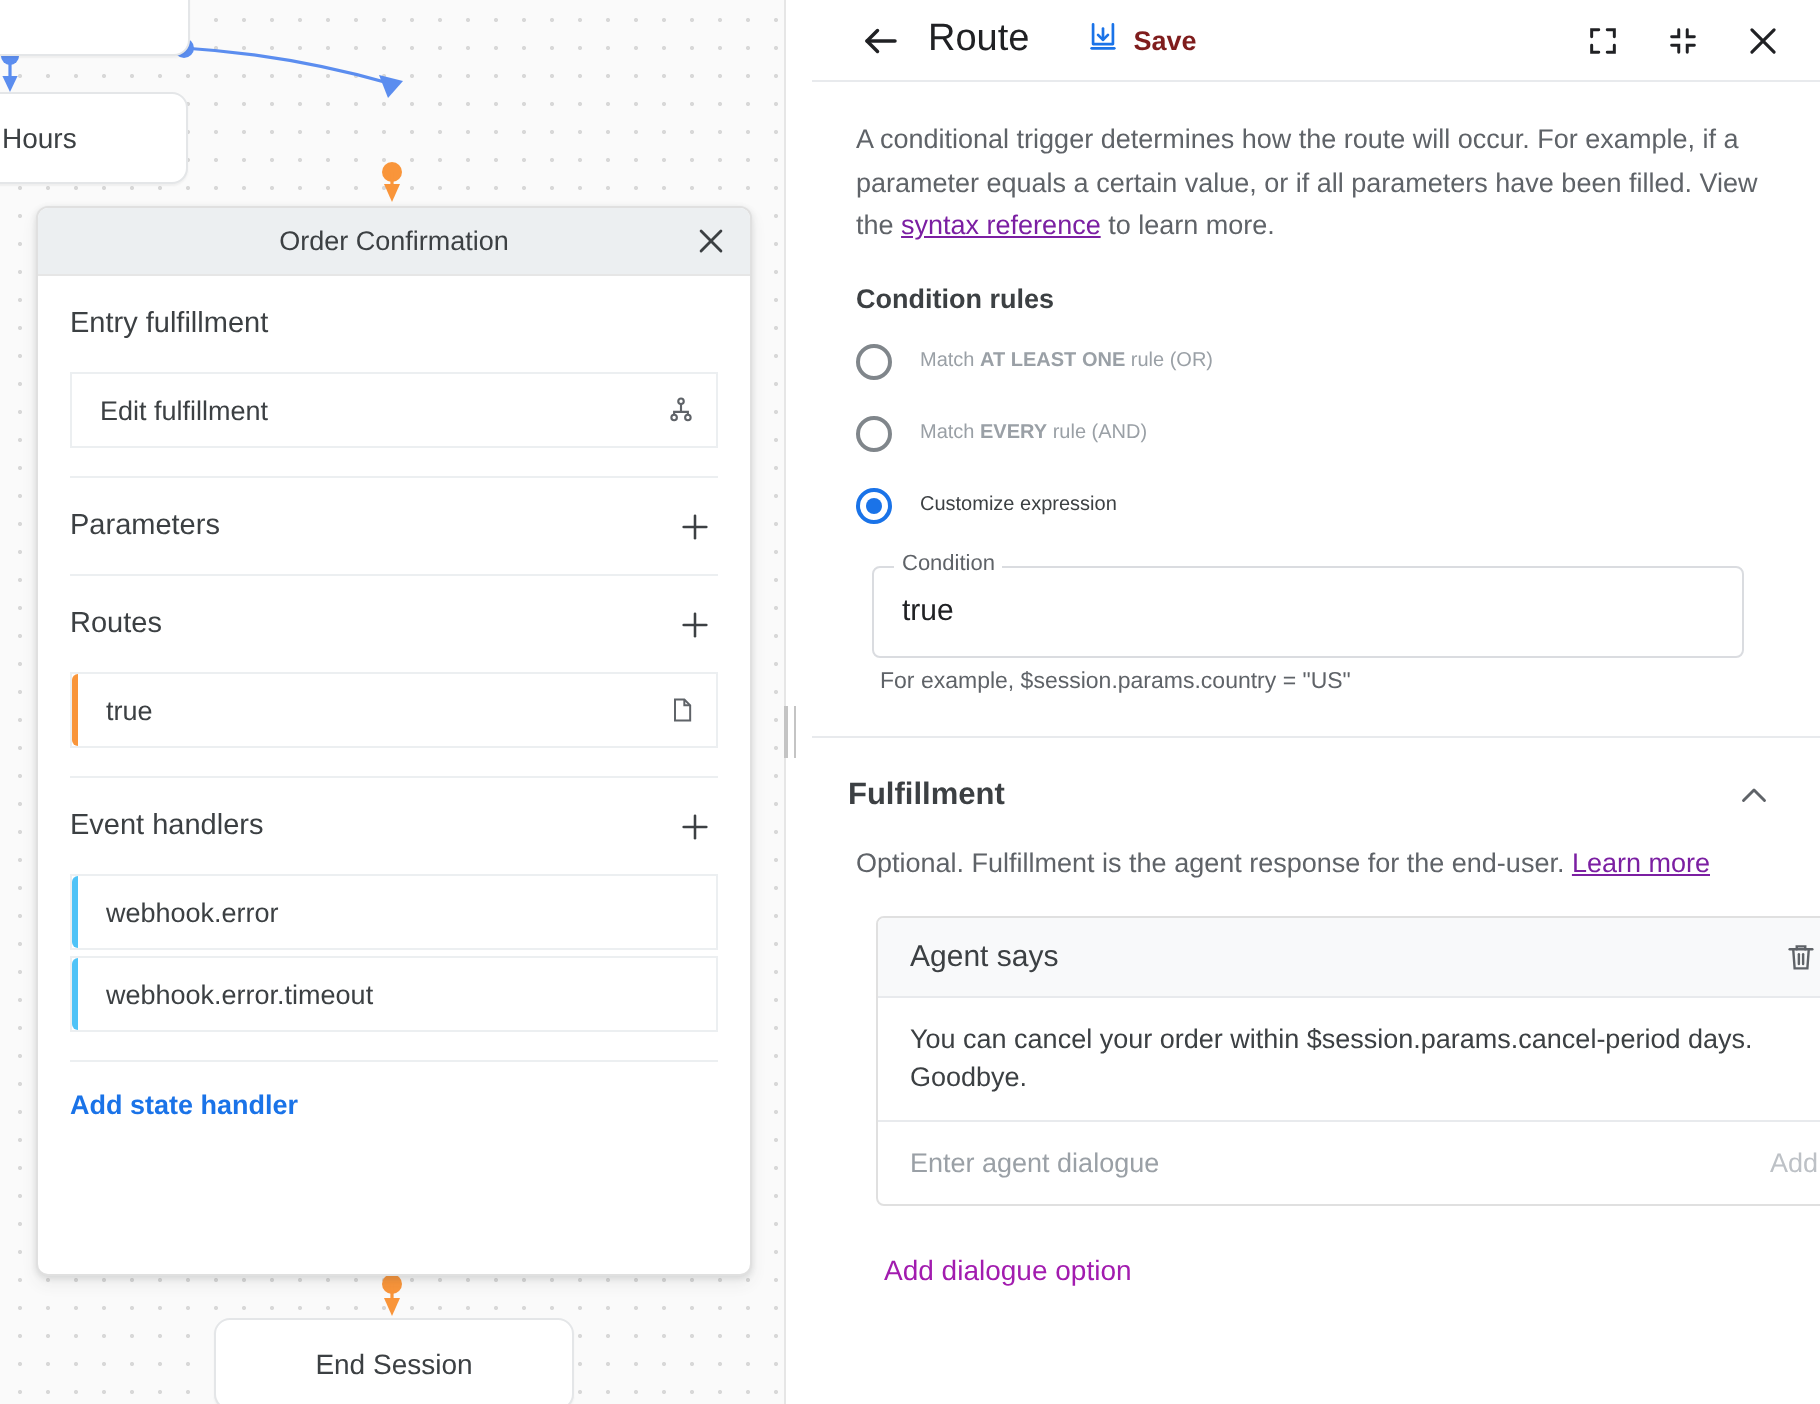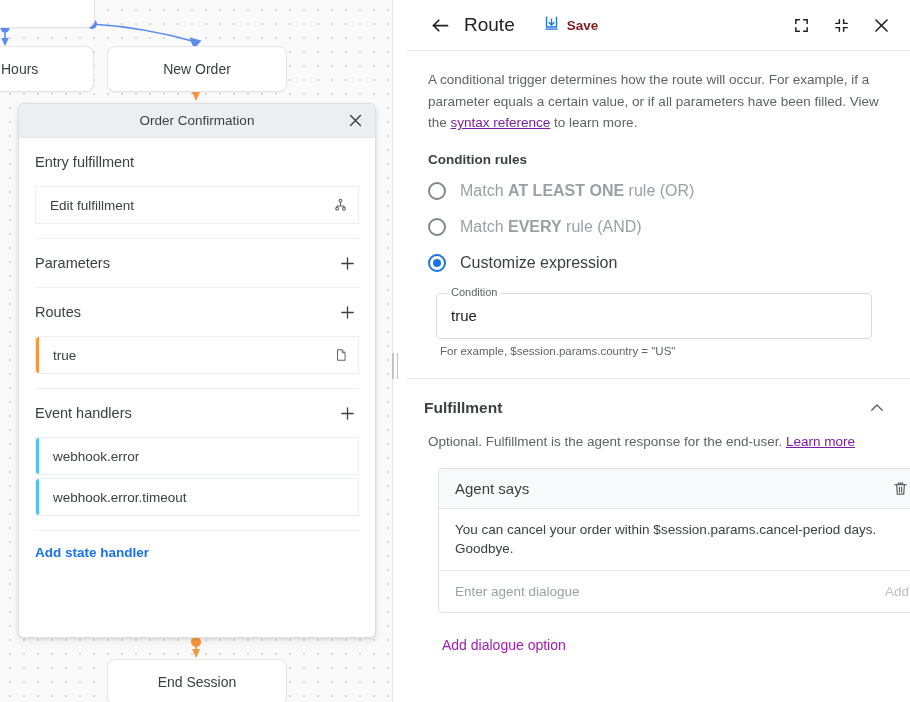--- a/index.html
+++ b/index.html
@@ -106,21 +106,21 @@
     position: absolute; left: 392px; top: 0; width: 1px; height: 702px;
     background: #e6e6e6; z-index: 5;
   }
 
   
   #panel {
     position: absolute; left: 406px; top: 0; width: 504px; height: 702px;
     background: #fff; overflow: hidden;
   }
   #panel-header {
-    height: 51px; display: flex; align-items: center; padding: 0 16px 0 22px;
+    height: 41px; display: flex; align-items: center; padding: 0 16px 0 22px;
     border-bottom: 1px solid #e8eaed;
   }
   #back-arrow { width: 24px; height: 24px; cursor: pointer; display:flex; align-items:center; justify-content:center; color:#202124; }
   #panel-title { font-size: 19px; color: #202124; margin-left: 12px; }
   #save-btn {
     display: flex; align-items: center; gap: 7px; margin-left: 28px;
     color: #7f1d1d; font-size: 13.5px; font-weight: 700; cursor: pointer;
   }
   .hdr-spacer { flex: 1; }
   .hdr-icon { width: 26px; height: 26px; display:flex; align-items:center; justify-content:center; cursor:pointer; color:#202124; margin-left: 14px; }
@@ -138,21 +138,21 @@
   .radio {
     width: 18px; height: 18px; border-radius: 50%;
     border: 2px solid #80868b; margin-right: 14px; flex: none;
     position: relative; background: #fff;
   }
   .radio.checked { border-color: #1a73e8; }
   .radio.checked::after {
     content: ""; position: absolute; left: 3px; top: 3px;
     width: 8px; height: 8px; border-radius: 50%; background: #1a73e8;
   }
-  .radio-label { font-size: 16px; color: #3c4043; }
+  .radio-label { font-size: 10px; color: #3c4043; }
   .radio-row.disabled .radio-label { color: #9aa0a6; }
   .radio-label b { font-weight: 700; }
 
   
   .mdc-field { position: relative; margin: 12px 0 0 8px; width: 436px; }
   .mdc-field .box {
     height: 46px; border: 1px solid #dadce0; border-radius: 4px;
     display: flex; align-items: center; padding: 0 14px;
     font-size: 15px; color: #202124; background: #fff;
   }
@@ -225,23 +225,20 @@
       <circle cx="196" cy="642" r="5" fill="#f9953a"></circle>
       <line x1="196" y1="642" x2="196" y2="650" stroke="#f9953a" stroke-width="1.6"></line>
       <polygon points="192,649 200,649 196,658" fill="#f9953a"></polygon>
     </svg>
 
     <div class="node" id="node-start">
       
     </div>
     <div class="node" id="node-hours">
       <span class="node-label">Hours</span>
-    </div>
-    <div class="node" id="node-neworder">
-      <span>New Order</span>
     </div>
     <div class="node" id="node-endsession">
       <span>End Session</span>
     </div>
 
     <div id="page-card">
       <div id="page-card-header">
         <span>Order Confirmation</span>
         <span id="page-card-close">
           <svg width="17" height="17" viewBox="0 0 24 24" fill="none" stroke="#3c4043" stroke-width="2" stroke-linecap="round">

